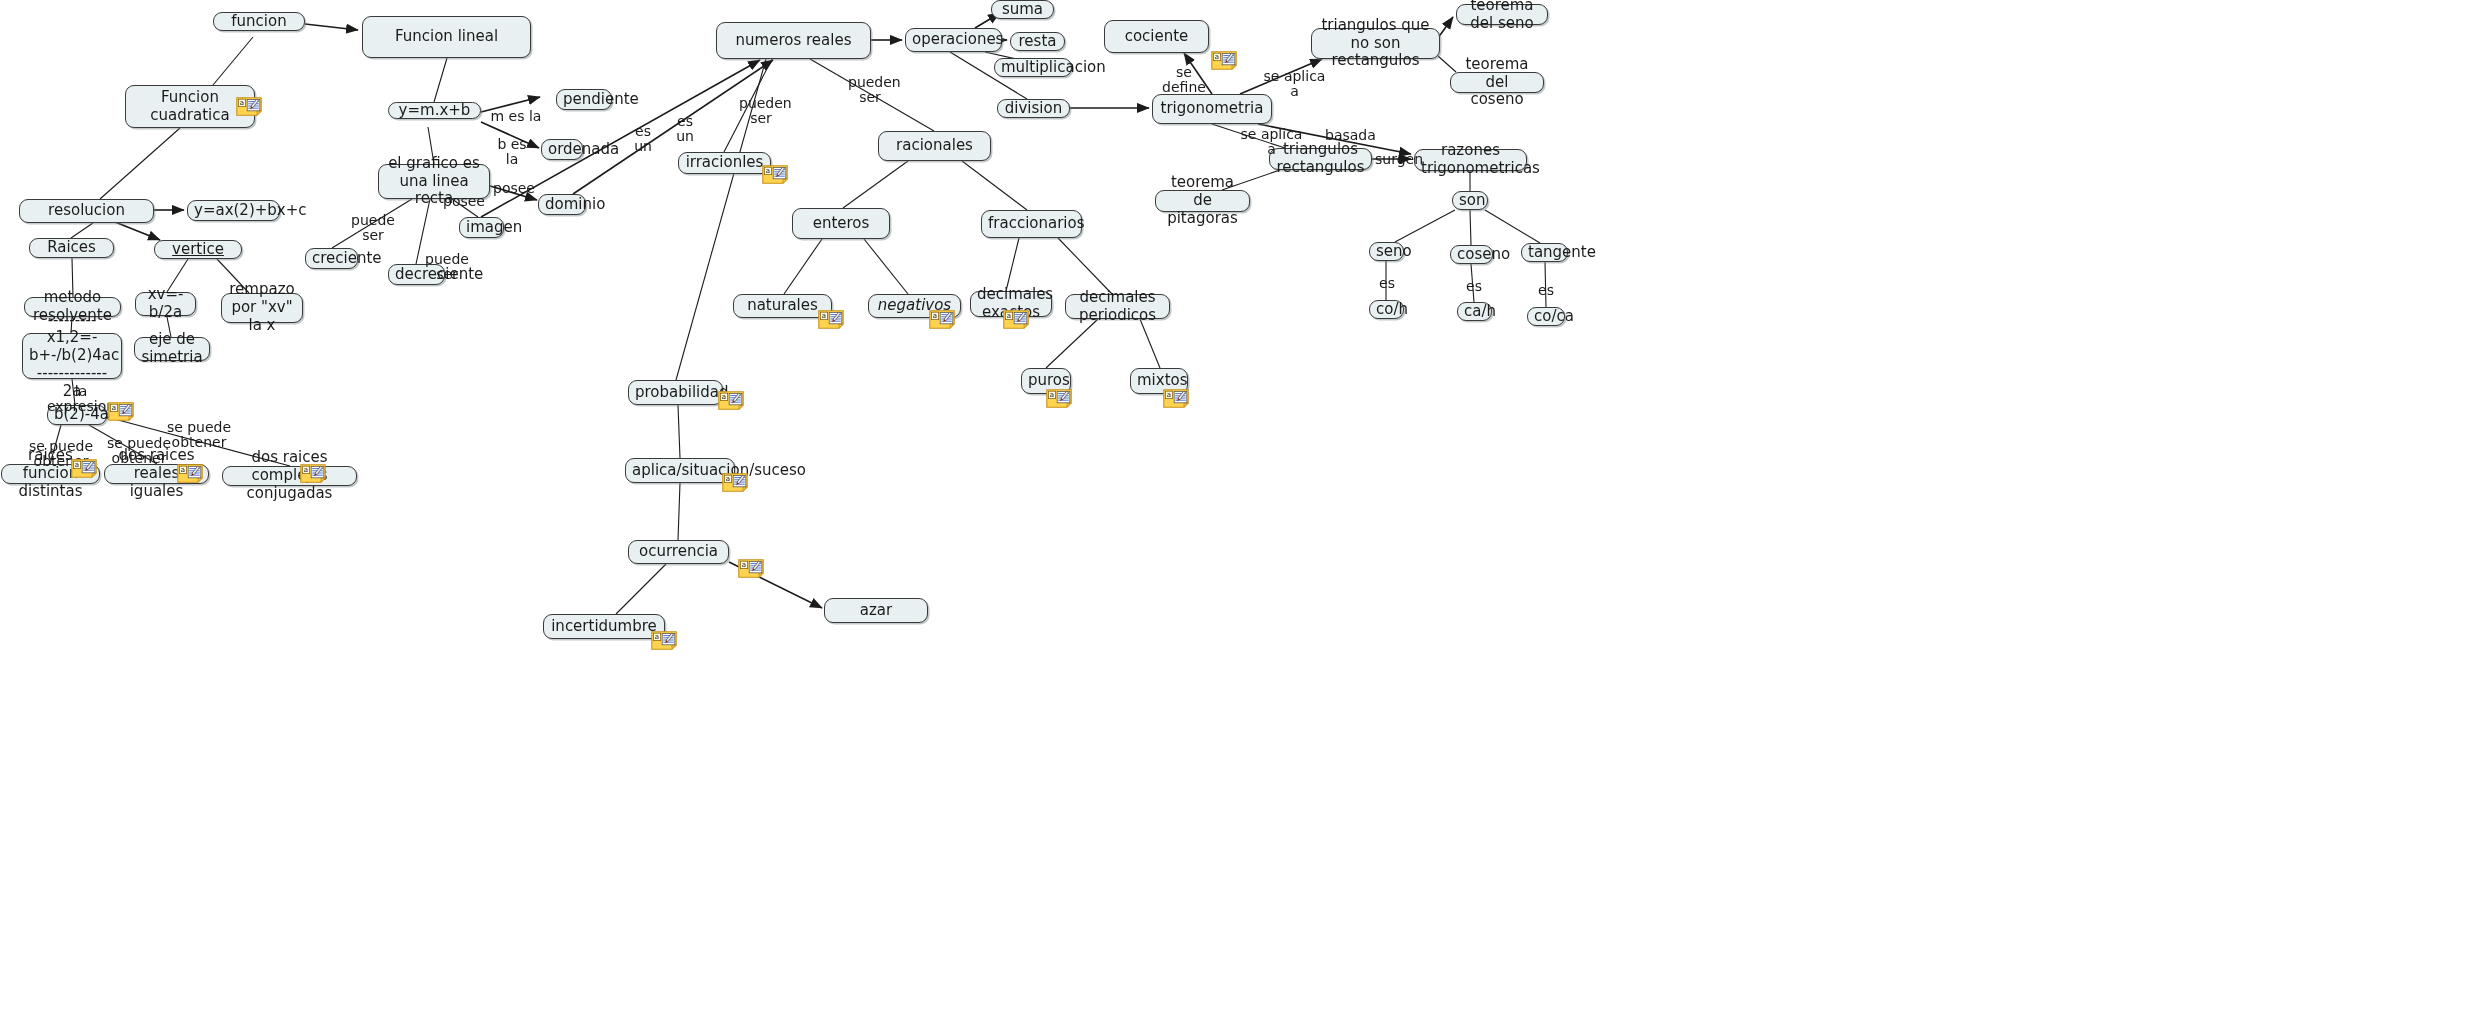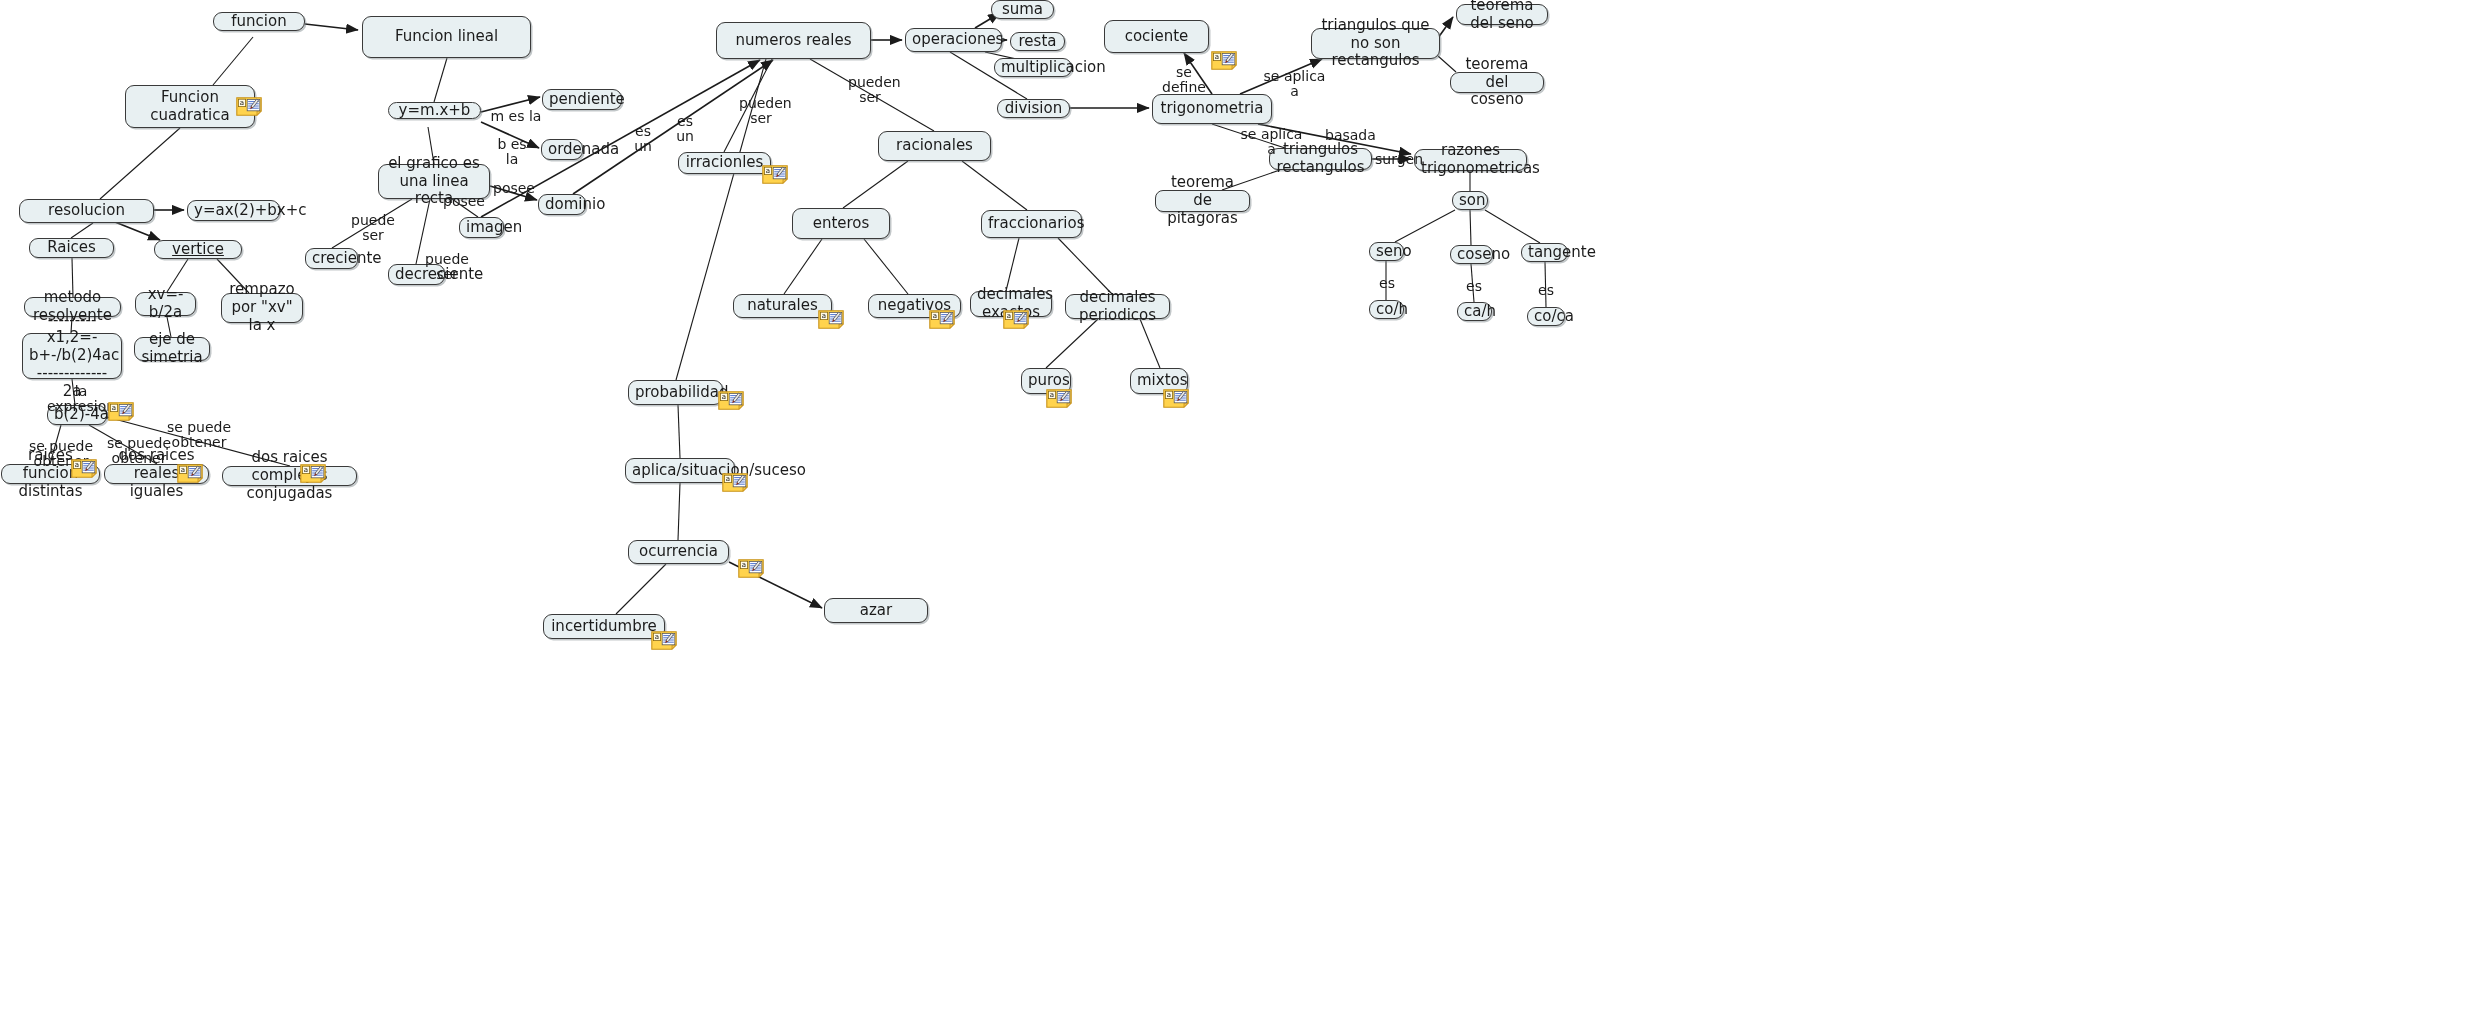--- a/index.html
+++ b/index.html
@@ -147,21 +147,21 @@
       </div>
       <div class="node" style="left: 362px; top: 16px; width: 169px; height: 42px;">
         <span class="ntext">Funcion lineal</span>
       </div>
       <div class="node" style="left: 125px; top: 85px; width: 130px; height: 43px;">
         <span class="ntext">Funcion cuadratica</span>
       </div>
       <div class="node" style="left: 388px; top: 102px; width: 93px; height: 17px; text-align: center;">
         <span class="ntext">y=m.x+b</span>
       </div>
-      <div class="node" style="left: 542px; top: 89px; width: 80px; height: 21px;">
+      <div class="node" style="left: 556px; top: 89px; width: 56px; height: 21px;">
         <span class="ntext">pendiente</span>
       </div>
       <div class="node" style="left: 541px; top: 139px; width: 42px; height: 21px;">
         <span class="ntext">ordenada</span>
       </div>
       <div class="node" style="left: 378px; top: 164px; width: 112px; height: 35px;">
         <span class="ntext">el grafico es una linea
 recta</span>
       </div>
       <div class="node" style="left: 538px; top: 194px; width: 48px; height: 21px;">
@@ -245,21 +245,21 @@
       </div>
       <div class="node" style="left: 792px; top: 208px; width: 98px; height: 31px;">
         <span class="ntext">enteros</span>
       </div>
       <div class="node" style="left: 981px; top: 210px; width: 101px; height: 28px;">
         <span class="ntext">fraccionarios</span>
       </div>
       <div class="node" style="left: 733px; top: 294px; width: 99px; height: 24px;">
         <span class="ntext">naturales</span>
       </div>
-      <div class="node" style="left: 868px; top: 294px; width: 93px; height: 24px;">
+      <div class="node" style="left: 868px; top: 294px; width: 93px; height: 24px; font-style: italic;">
         <span class="ntext">negativos</span>
       </div>
       <div class="node" style="left: 970px; top: 291px; width: 82px; height: 26px;">
         <span class="ntext">decimales exactos</span>
       </div>
       <div class="node" style="left: 1065px; top: 294px; width: 105px; height: 25px;">
         <span class="ntext">decimales periodicos</span>
       </div>
       <div class="node" style="left: 1021px; top: 368px; width: 50px; height: 26px;">
         <span class="ntext">puros</span>
@@ -294,21 +294,21 @@
       </div>
       <div class="node" style="left: 1456px; top: 4px; width: 92px; height: 21px;">
         <span class="ntext">teorema del seno</span>
       </div>
       <div class="node" style="left: 1450px; top: 72px; width: 94px; height: 21px;">
         <span class="ntext">teorema del coseno</span>
       </div>
       <div class="node" style="left: 1269px; top: 148px; width: 103px; height: 22px;">
         <span class="ntext">triangulos rectangulos</span>
       </div>
-      <div class="node" style="left: 1155px; top: 190px; width: 95px; height: 22px; border-radius: 8px;">
+      <div class="node" style="left: 1155px; top: 190px; width: 95px; height: 22px;">
         <span class="ntext">teorema de pitagoras</span>
       </div>
       <div class="node" style="left: 1414px; top: 149px; width: 113px; height: 22px;">
         <span class="ntext">razones trigonometricas</span>
       </div>
       <div class="node" style="left: 1452px; top: 191px; width: 36px; height: 19px;">
         <span class="ntext">son</span>
       </div>
       <div class="node" style="left: 1369px; top: 242px; width: 35px; height: 19px;">
         <span class="ntext">seno</span>

